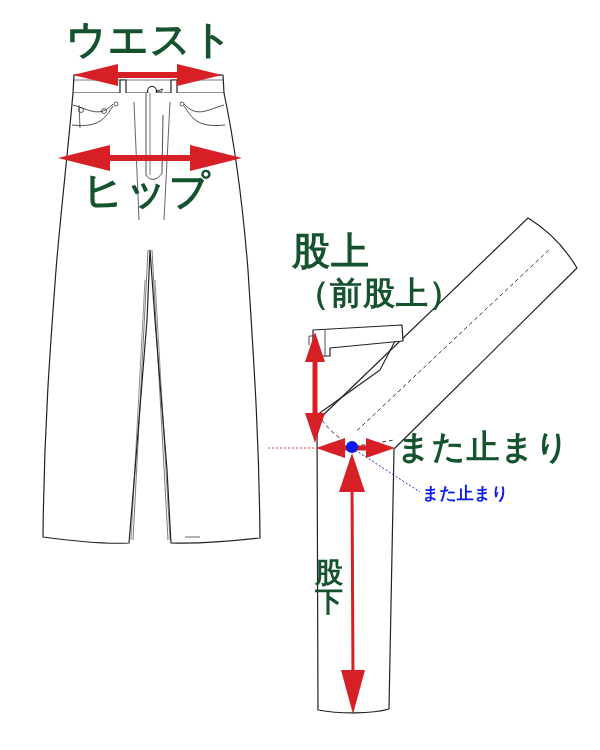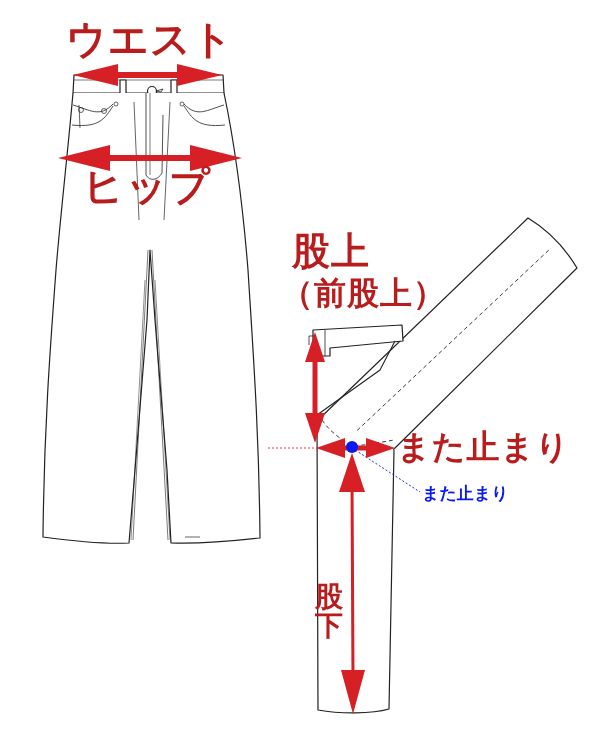--- a/index.html
+++ b/index.html
@@ -1,28 +1,28 @@
 <!DOCTYPE html>
 <html><head>
   <meta charset="utf-8">
   <style>
     html, body { margin: 0; padding: 0; background: #ffffff; }
     body { width: 600px; height: 750px; position: relative; overflow: hidden;
            font-family: "DejaVu Sans", sans-serif; }
     #canvas { position: absolute; left: 0; top: 0; width: 600px; height: 750px; }
     .lbl { position: absolute; font-weight: bold; white-space: nowrap; line-height: 1; }
-    .red { color: #b91c1c; }
+    .red { color: #14532d; }
     .blue { color: #0a1aee; text-align: center; }
     #lbl-waist { left: 66px; top: 19px; font-size: 40px; letter-spacing: 1px; }
-    #lbl-hip { left: 83px; top: 170px; font-size: 40px; letter-spacing: 2px; font-family: Liberation Mono, monospace; }
+    #lbl-hip { left: 83px; top: 170px; font-size: 40px; letter-spacing: 2px; }
     #lbl-rise1 { left: 292px; top: 232px; font-size: 38px; letter-spacing: 1px; }
-    #lbl-rise2 { left: 281px; top: 277px; font-size: 32px; letter-spacing: 1px; }
+    #lbl-rise2 { left: 297px; top: 277px; font-size: 32px; letter-spacing: 1px; }
     #lbl-thigh { left: 397px; top: 430px; font-size: 33px; letter-spacing: 1px; }
     #lbl-crotch { left: 422px; top: 485px; font-size: 17px; }
-    #lbl-inseam { left: 315px; top: 558px; font-size: 28px; width: 30px; white-space: normal; line-height: 1.05; margin-top: 24px; }
+    #lbl-inseam { left: 315px; top: 558px; font-size: 28px; width: 30px; white-space: normal; line-height: 1.05; }
   </style>
 </head>
 <body>
 
 <svg id="canvas" viewBox="0 0 600 750" xmlns="http://www.w3.org/2000/svg">
 
   <g fill="none" stroke="#222" stroke-width="1.2" stroke-linejoin="round">
 
     <path d="M74 75 L223 75 L224 93 L73 93 Z" fill="#fff"></path>
     <line x1="74" y1="80" x2="223" y2="80" stroke-width="0.6"></line>

